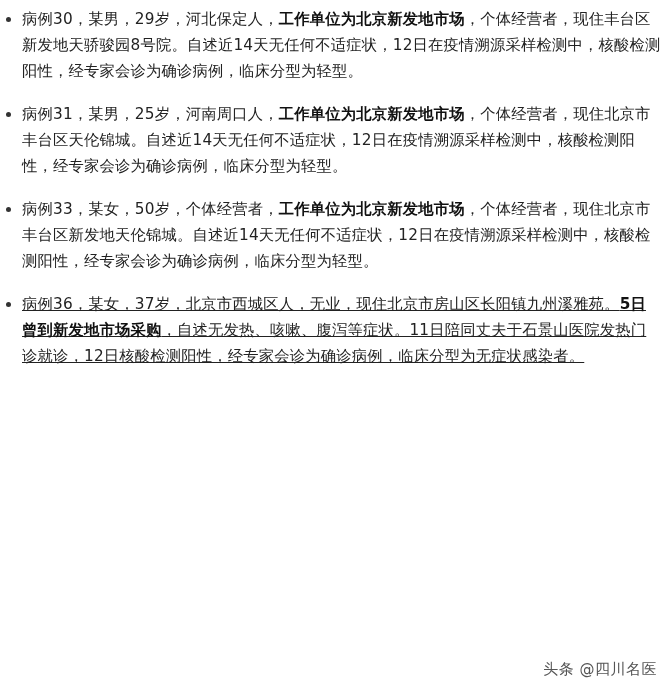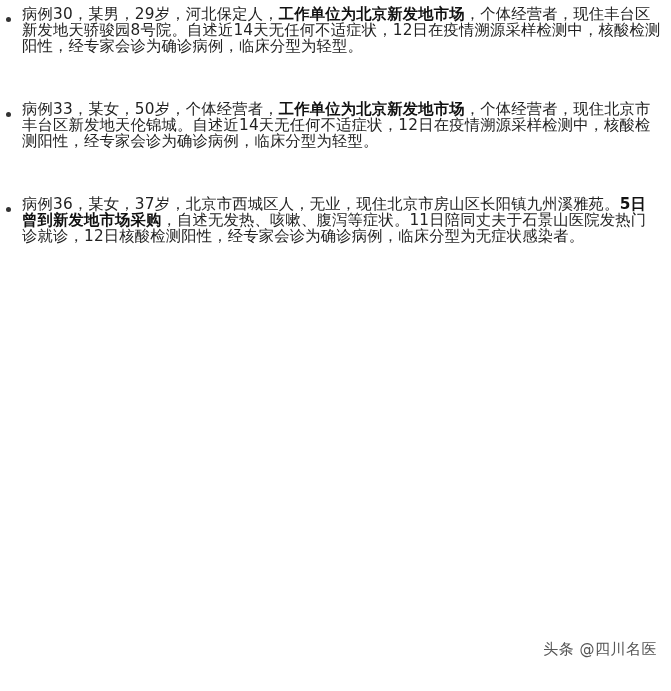--- a/index.html
+++ b/index.html
@@ -18,60 +18,65 @@
   .case-list {
     list-style: none;
     margin: 0;
     padding: 6px 0 0 0;
   }
   .case-item {
     position: relative;
     padding-left: 22px;
     padding-right: 10px;
     font-size: 15.3px;
-    line-height: 16px;
+    line-height: 26px;
     letter-spacing: 0.2px;
     margin-bottom: 17px;
     height: 78px;
   }
   .case-item.last {
     height: 104px;
+    text-decoration: underline;
   }
   .bullet {
     position: absolute;
     left: 6px;
     top: 11px;
     width: 5px;
     height: 5px;
     border-radius: 50%;
     background: #333333;
   }
   .bold {
     font-weight: bold;
     color: #111111;
   }
   .watermark {
     position: absolute;
     right: 14px;
-    bottom: 32px;
+    bottom: 12px;
     font-size: 15px;
     color: #555555;
     letter-spacing: 0.5px;
   }
 </style>
 </head>
 <body>
 
 <ul class="case-list">
   <li class="case-item">
     <span class="bullet"></span>
     <span>病例30，某男，29岁，河北保定人，</span><span class="bold">工作单位为北京新发地市场</span><span>，个体经营者，现住丰台区新发地天骄骏园8号院。自述近14天无任何不适症状，12日在疫情溯源采样检测中，核酸检测阳性，经专家会诊为确诊病例，临床分型为轻型。</span>
   </li>
   <li class="case-item">
     <span class="bullet"></span>
+    <span>病例31，某男，25岁，河南周口人，</span><span class="bold">工作单位为北京新发地市场</span><span>，个体经营者，现住北京市丰台区天伦锦城。自述近14天无任何不适症状，12日在疫情溯源采样检测中，核酸检测阳性，经专家会诊为确诊病例，临床分型为轻型。</span>
+  </li>
+  <li class="case-item">
+    <span class="bullet"></span>
     <span>病例33，某女，50岁，个体经营者，</span><span class="bold">工作单位为北京新发地市场</span><span>，个体经营者，现住北京市丰台区新发地天伦锦城。自述近14天无任何不适症状，12日在疫情溯源采样检测中，核酸检测阳性，经专家会诊为确诊病例，临床分型为轻型。</span>
   </li>
   <li class="case-item last">
     <span class="bullet"></span>
     <span>病例36，某女，37岁，北京市西城区人，无业，现住北京市房山区长阳镇九州溪雅苑。</span><span class="bold">5日曾到新发地市场采购</span><span>，自述无发热、咳嗽、腹泻等症状。11日陪同丈夫于石景山医院发热门诊就诊，12日核酸检测阳性，经专家会诊为确诊病例，临床分型为无症状感染者。</span>
   </li>
 </ul>
 
 <div class="watermark">头条 @四川名医</div>
 

